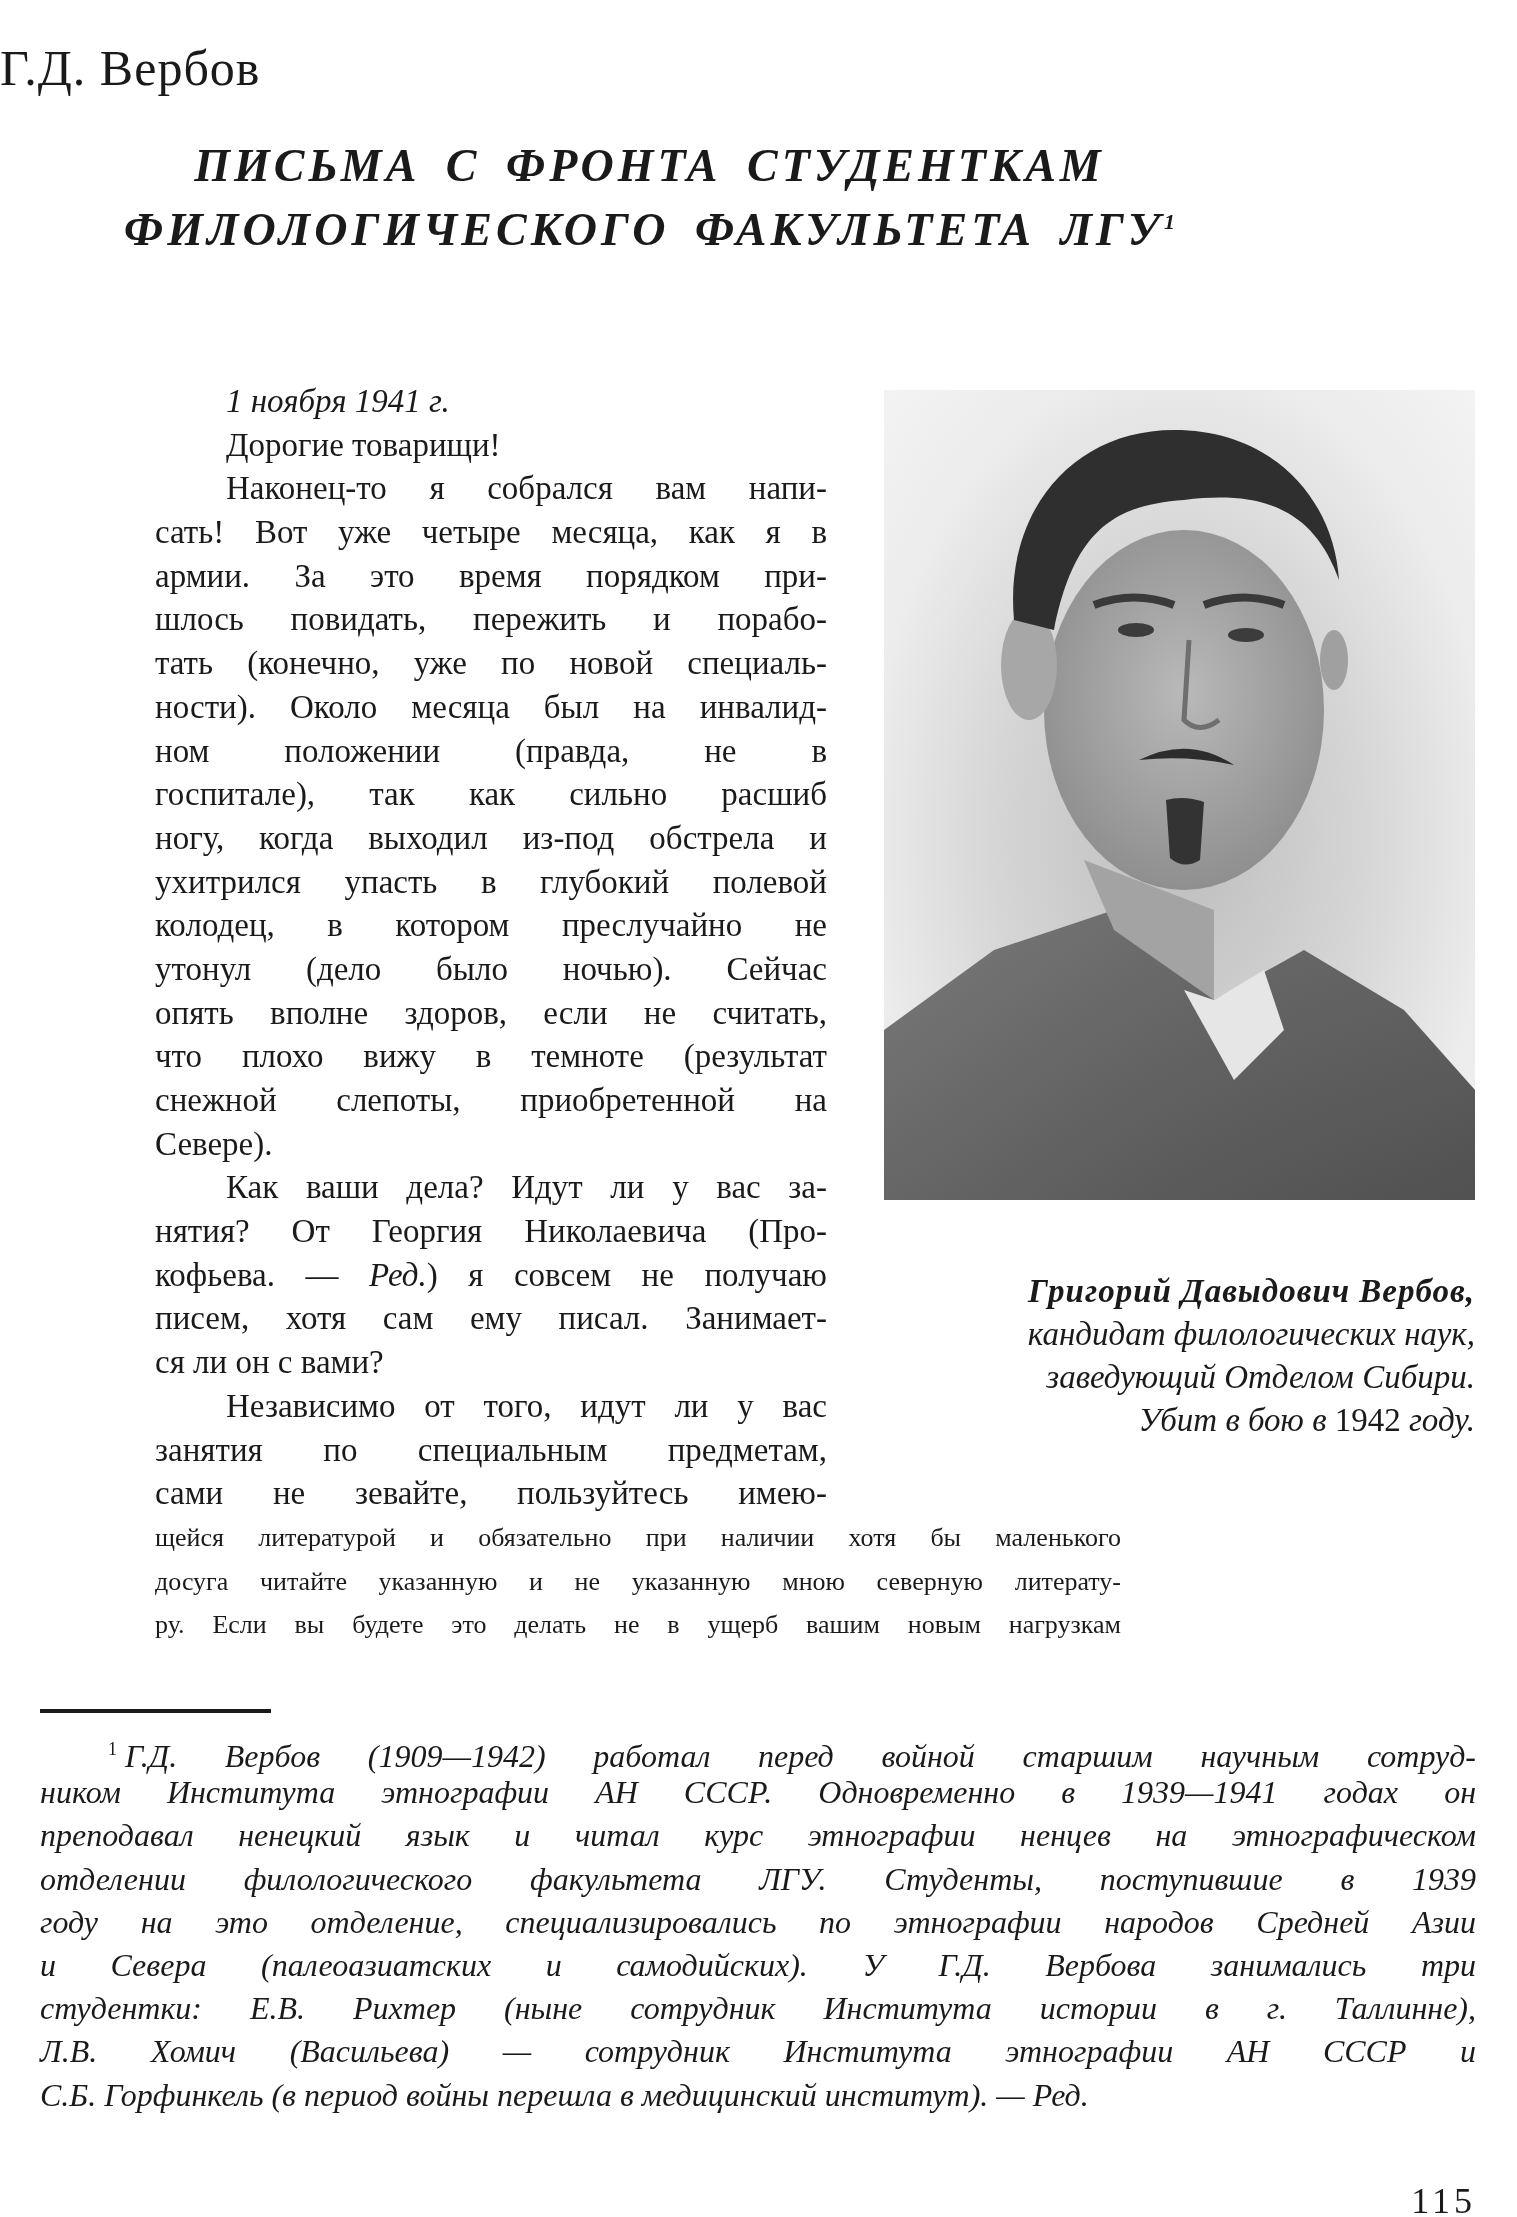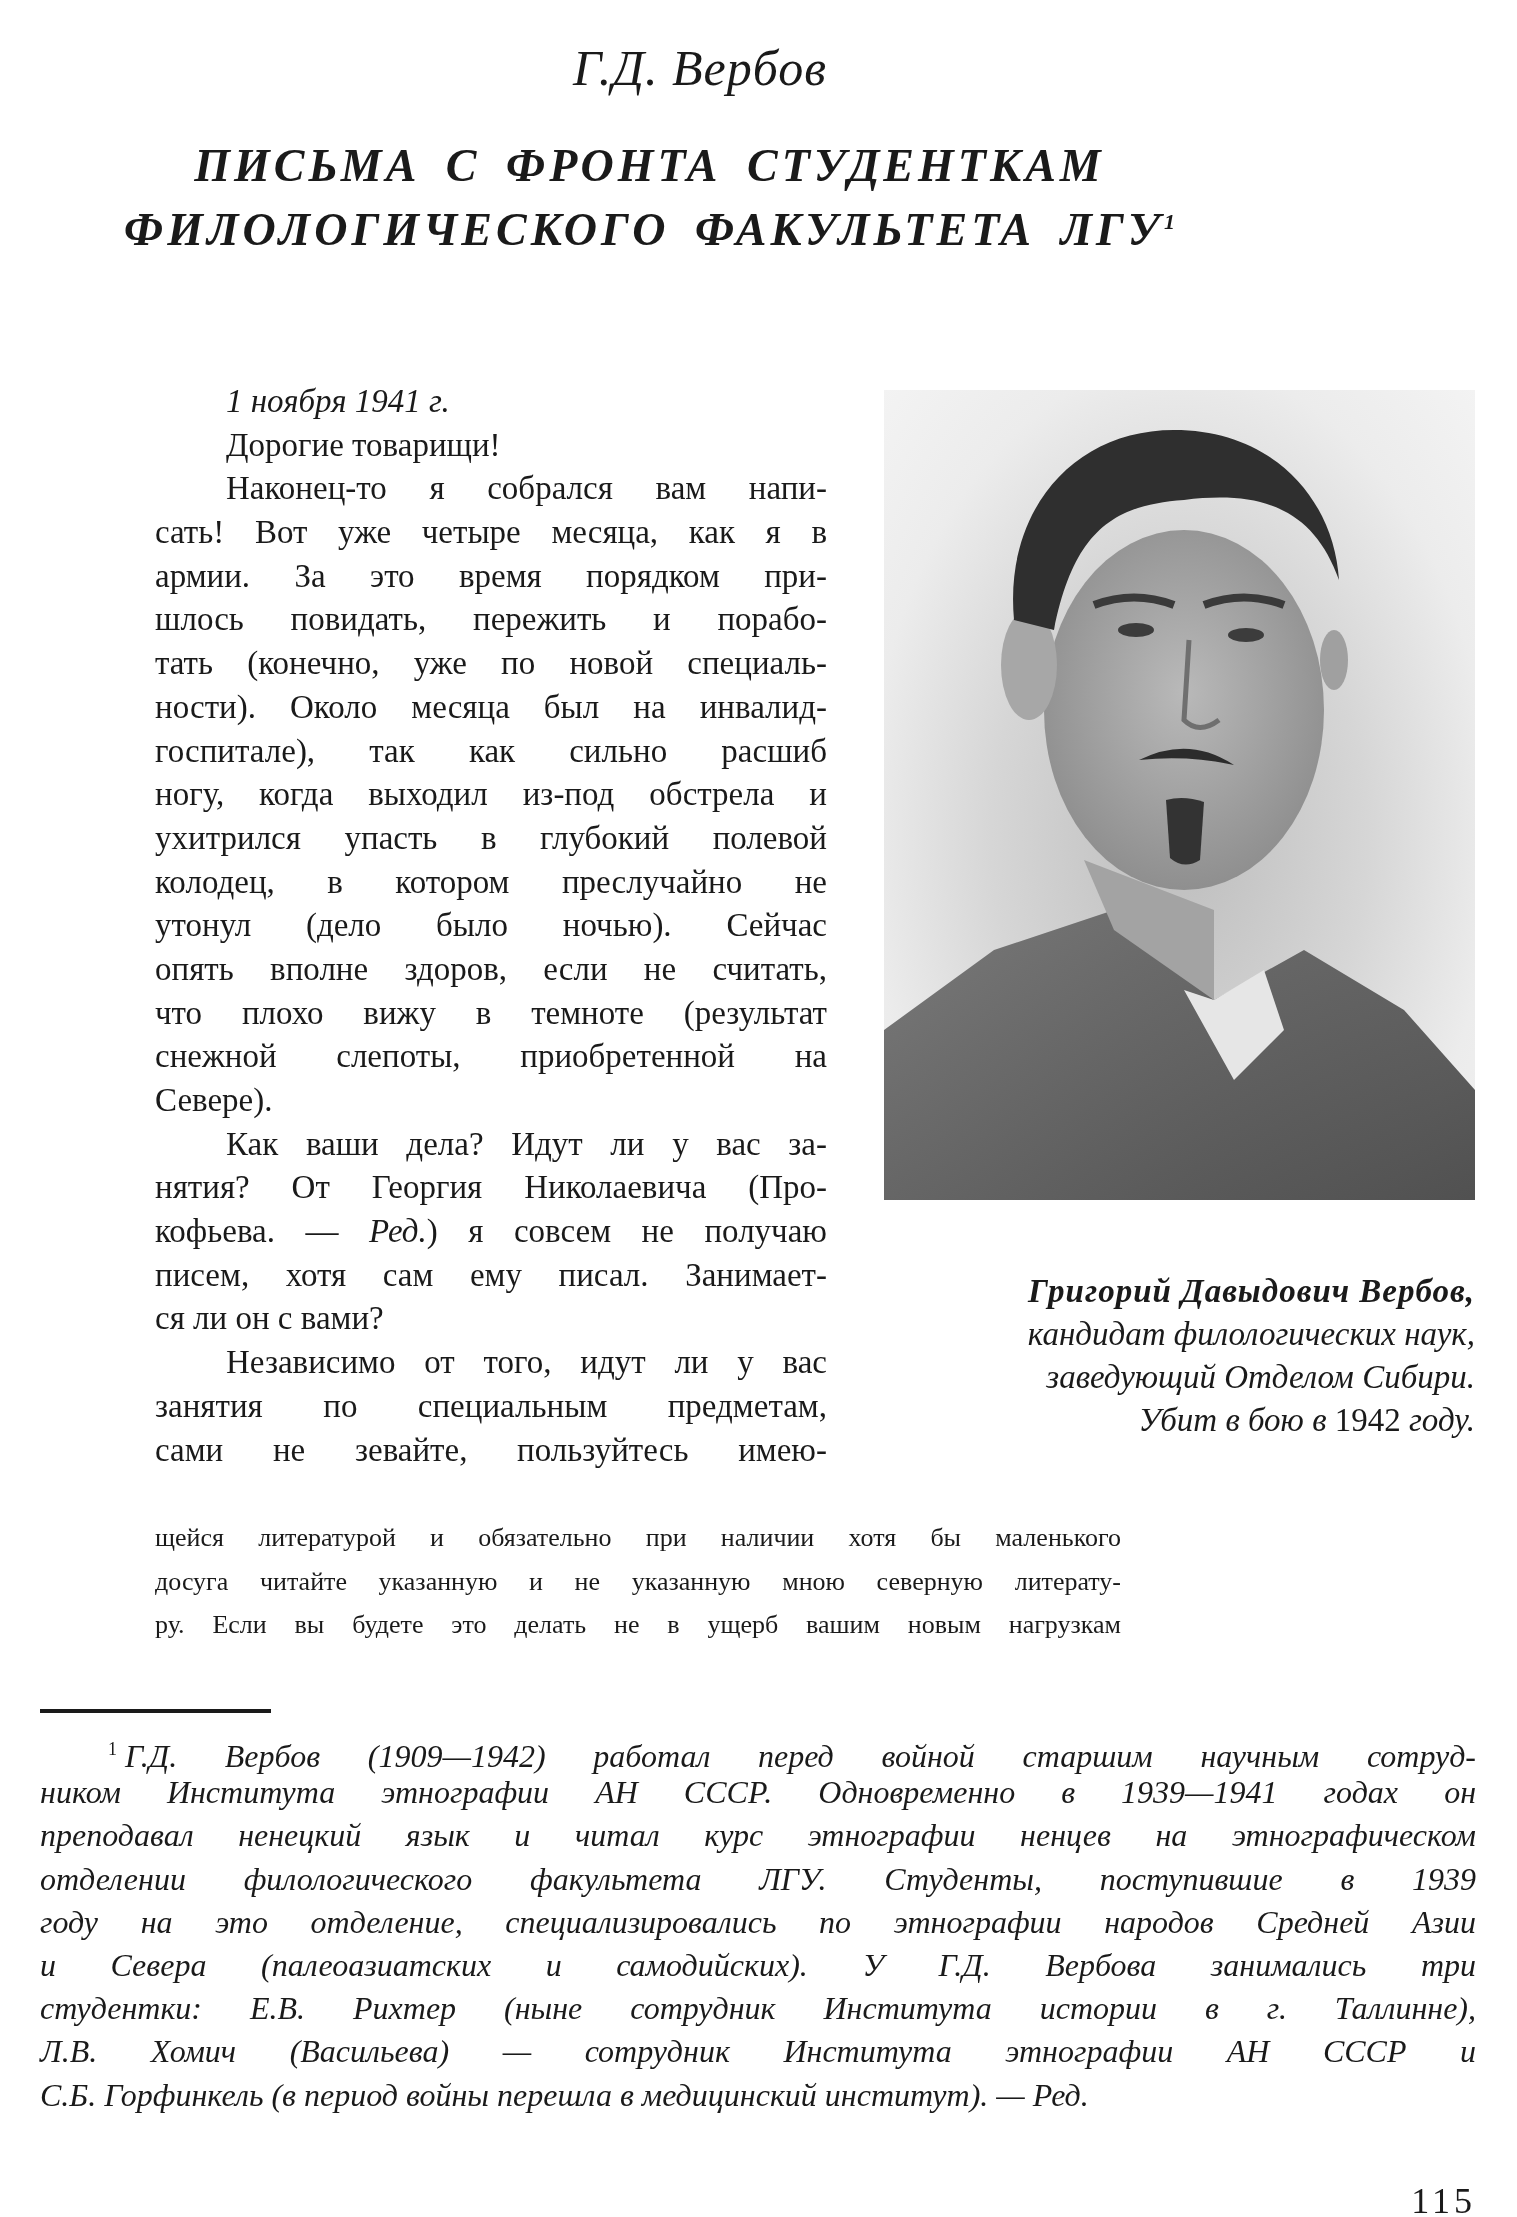--- a/index.html
+++ b/index.html
@@ -1,20 +1,20 @@
 <!DOCTYPE html>
 <html><head>
 <meta charset="utf-8">
 <style>
   html, body { margin:0; padding:0; background:#ffffff; }
   body { width:1517px; height:2217px; position:relative; overflow:hidden; color:#1a1a1a;
          font-family:"Liberation Serif", "DejaVu Serif", serif; }
   .abs { position:absolute; }
 
-  .author { left:0; width:1400px; top:38px; text-align:center; font-style:italic;
+  .author { left:0; width:1400px; top:38px; 
             font-size:50px; letter-spacing:1px; line-height:60px; }
   .title { left:0; width:1299px; top:138px; text-align:center; font-weight:bold; font-style:italic;
            font-size:46px; line-height:56px; letter-spacing:4px; word-spacing:10px; }
   .title sup { font-size:22px; vertical-align:super; letter-spacing:0; }
 
   .col { left:155px; width:672px; top:380px; font-size:33px; line-height:43.7px; text-align:justify; }
   .wide { left:155px; width:966px; font-size:26px; line-height:43.7px; text-align:justify; }
   .line { display:block; white-space:nowrap; text-align-last:justify; text-align:justify; height:43.7px; }
   .line.last, .line.short { text-align-last:left; }
   .ind { padding-left:71px; }
@@ -45,20 +45,21 @@
 
 <div class="abs col">
   <span class="line short ind it">1 ноября 1941 г.</span>
   <span class="line short ind">Дорогие товарищи!</span>
   <span class="line ind">Наконец-то я собрался вам напи-</span>
   <span class="line">сать! Вот уже четыре месяца, как я в</span>
   <span class="line">армии. За это время порядком при-</span>
   <span class="line">шлось повидать, пережить и порабо-</span>
   <span class="line">тать (конечно, уже по новой специаль-</span>
   <span class="line">ности). Около месяца был на инвалид-</span>
+  <span class="line">ном положении (правда, не в</span>
   <span class="line">госпитале), так как сильно расшиб</span>
   <span class="line">ногу, когда выходил из-под обстрела и</span>
   <span class="line">ухитрился упасть в глубокий полевой</span>
   <span class="line">колодец, в котором преслучайно не</span>
   <span class="line">утонул (дело было ночью). Сейчас</span>
   <span class="line">опять вполне здоров, если не считать,</span>
   <span class="line">что плохо вижу в темноте (результат</span>
   <span class="line">снежной слепоты, приобретенной на</span>
   <span class="line short">Севере).</span>
   <span class="line ind">Как ваши дела? Идут ли у вас за-</span>

